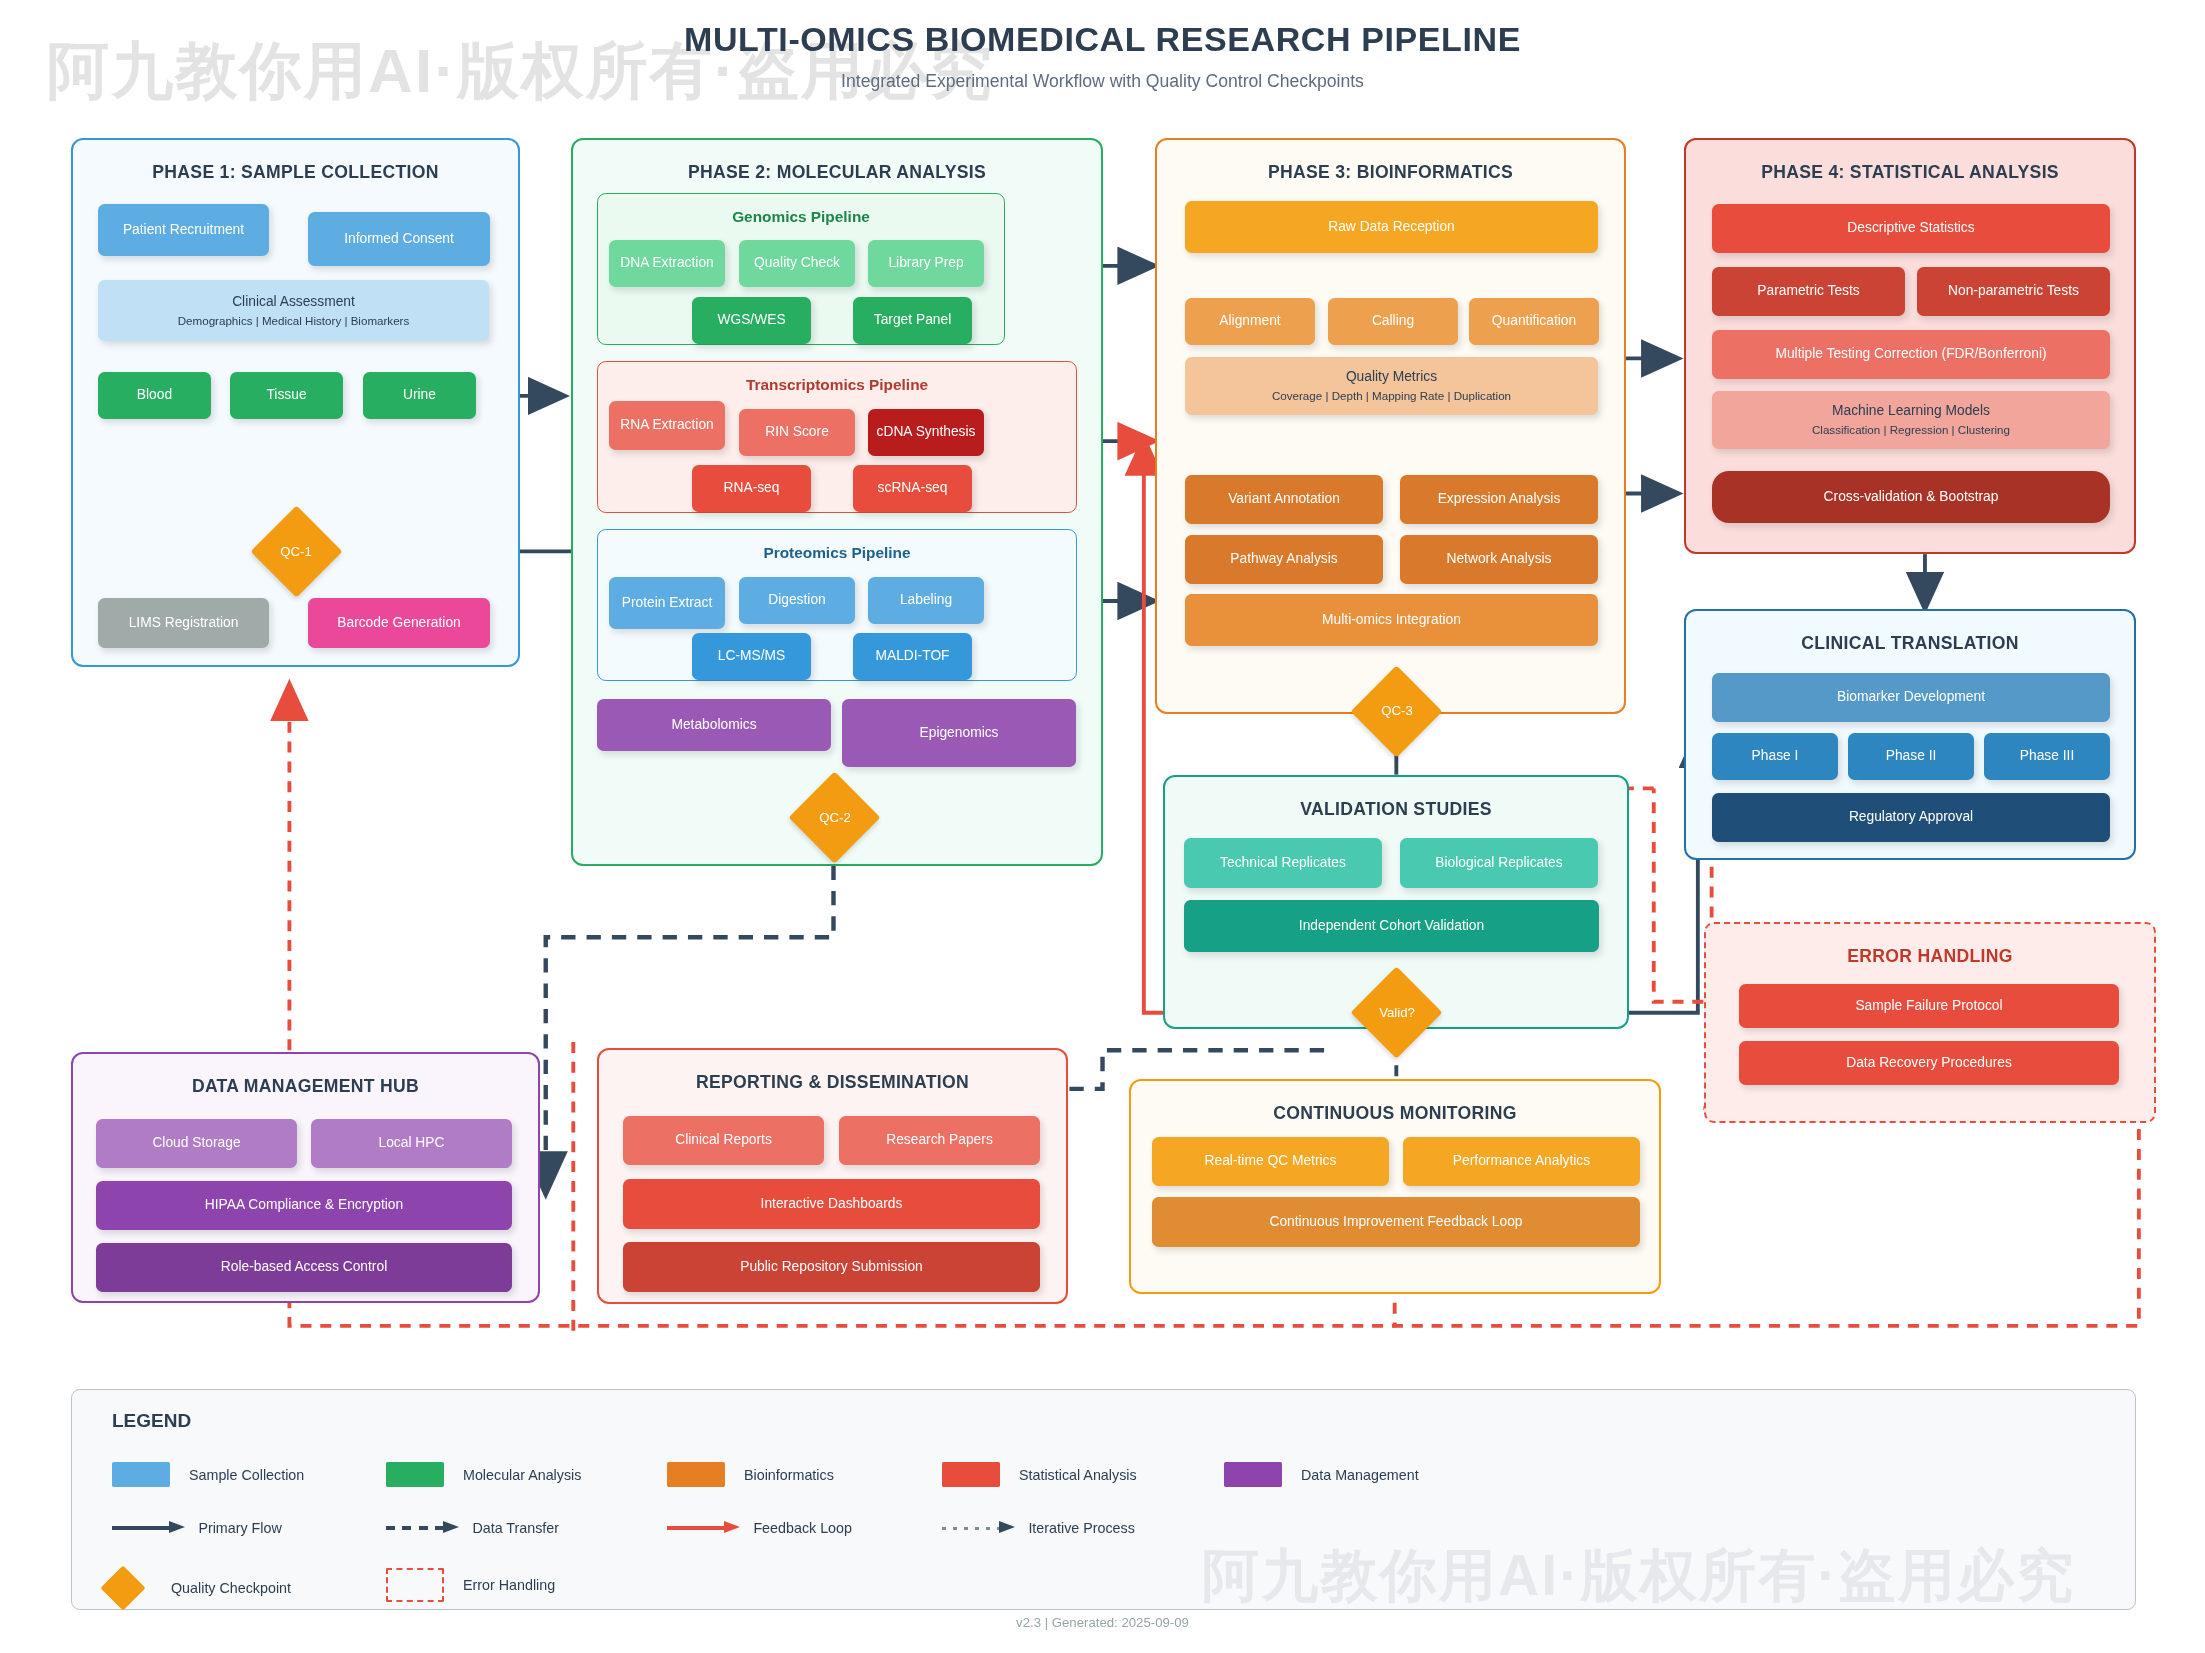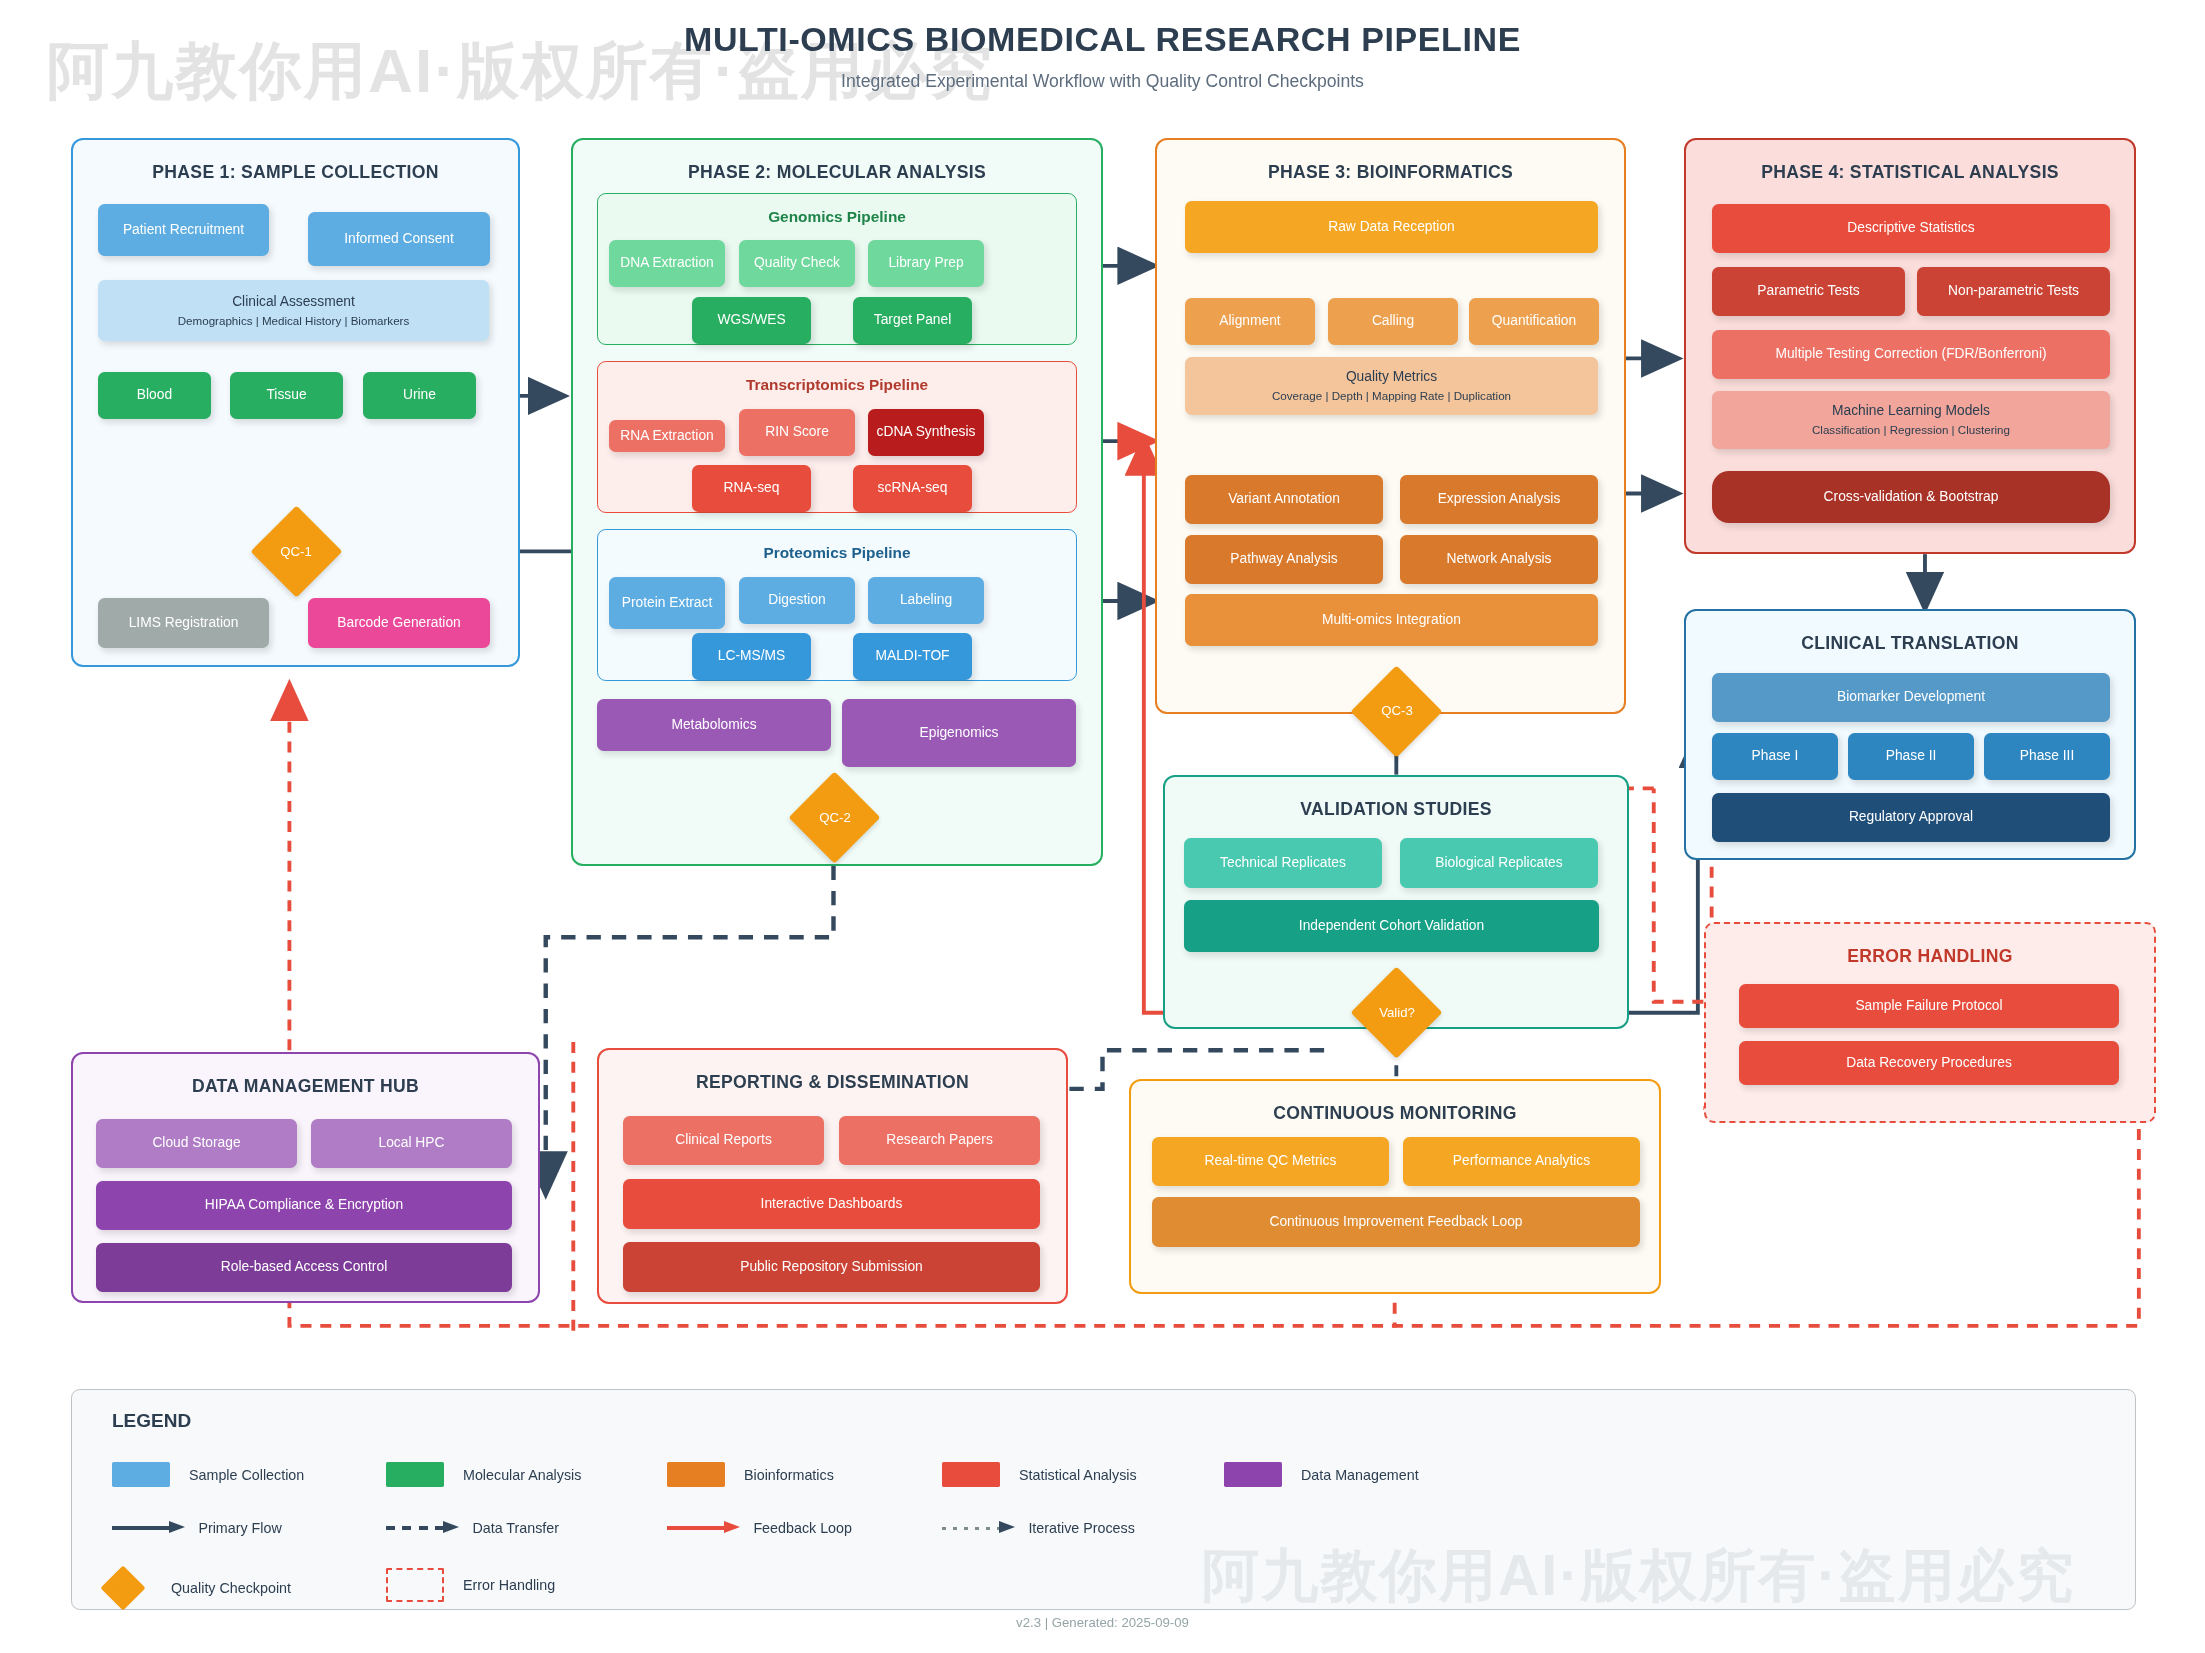--- a/index.html
+++ b/index.html
@@ -185,21 +185,21 @@
   <div class="node" style="left:308px;top:598px;width:182px;height:50px;background:#ec4899;">
     <span>Barcode Generation</span>
     </div>
   <div class="diamond" style="left:264px;top:519px;"></div>
   <div class="diamond-label" style="left:249px;top:544px;">QC-1</div>
 
   <div class="panel" style="left:571px;top:138px;width:532px;height:728px;background:#f1fcf8;border:2.2px solid #27ae60;">
     <div class="panel-title" style="top:22px;">PHASE 2: MOLECULAR ANALYSIS</div>
   </div>
 
-  <div class="sub-panel" style="left:597px;top:193px;width:480px;height:152px;background:#eafaf1;border:1.7px solid #27ae60;">
+  <div class="sub-panel" style="left:597px;top:193px;width:408px;height:152px;background:#eafaf1;border:1.7px solid #27ae60;">
     <div class="sub-title" style="top:13.8px;color:#1e8449;">Genomics Pipeline</div>
   </div>
   <div class="node" style="left:609px;top:240px;width:116px;height:47px;background:#6fd89c;">
     <span>DNA Extraction</span>
     </div>
   <div class="node" style="left:739px;top:240px;width:116px;height:47px;background:#6fd89c;">
     <span>Quality Check</span>
     </div>
   <div class="node" style="left:868px;top:240px;width:116px;height:47px;background:#6fd89c;">
     <span>Library Prep</span>
@@ -207,21 +207,21 @@
   <div class="node" style="left:692px;top:297px;width:119px;height:47px;background:#27ae60;">
     <span>WGS/WES</span>
     </div>
   <div class="node" style="left:853px;top:297px;width:119px;height:47px;background:#27ae60;">
     <span>Target Panel</span>
     </div>
 
   <div class="sub-panel" style="left:597px;top:361px;width:480px;height:152px;background:#fdedeb;border:1.7px solid #e74c3c;">
     <div class="sub-title" style="top:13.8px;color:#b03a2e;">Transcriptomics Pipeline</div>
   </div>
-  <div class="node" style="left:609px;top:420px;width:116px;height:32px;background:#ec7063;">
+  <div class="node" style="left:609px;top:401px;width:116px;height:49px;background:#ec7063;">
     <span>RNA Extraction</span>
     </div>
   <div class="node" style="left:739px;top:409px;width:116px;height:47px;background:#ec7063;">
     <span>RIN Score</span>
     </div>
   <div class="node" style="left:868px;top:409px;width:116px;height:47px;background:#b91c1c;">
     <span>cDNA Synthesis</span>
     </div>
   <div class="node" style="left:692px;top:465px;width:119px;height:47px;background:#e74c3c;">
     <span>RNA-seq</span>

